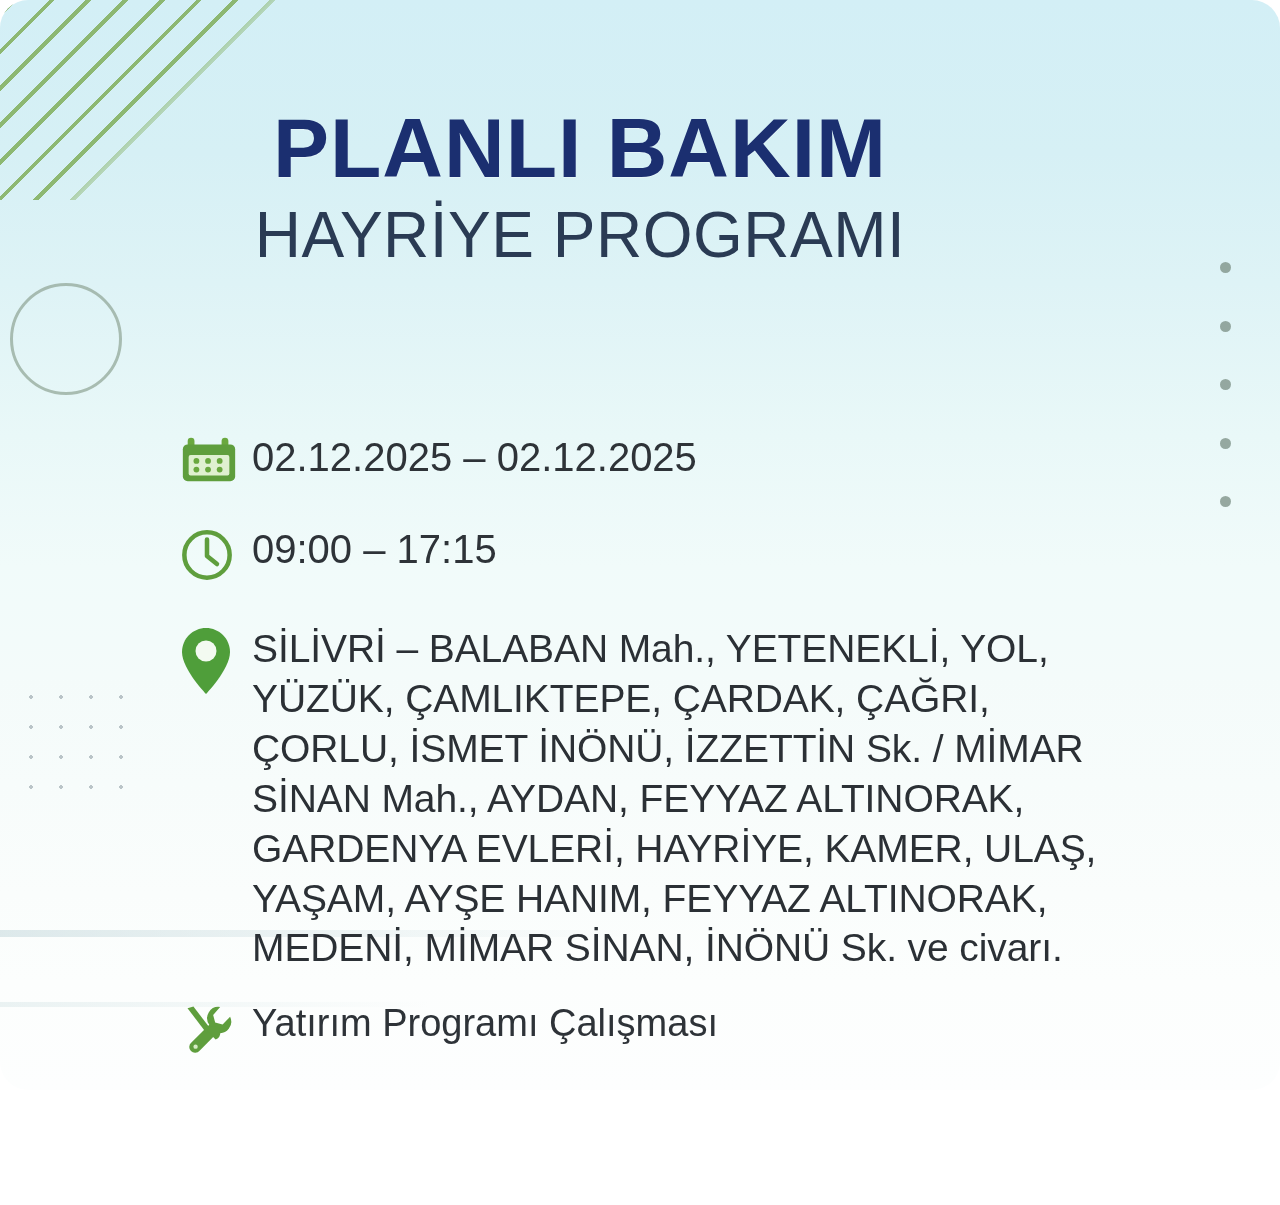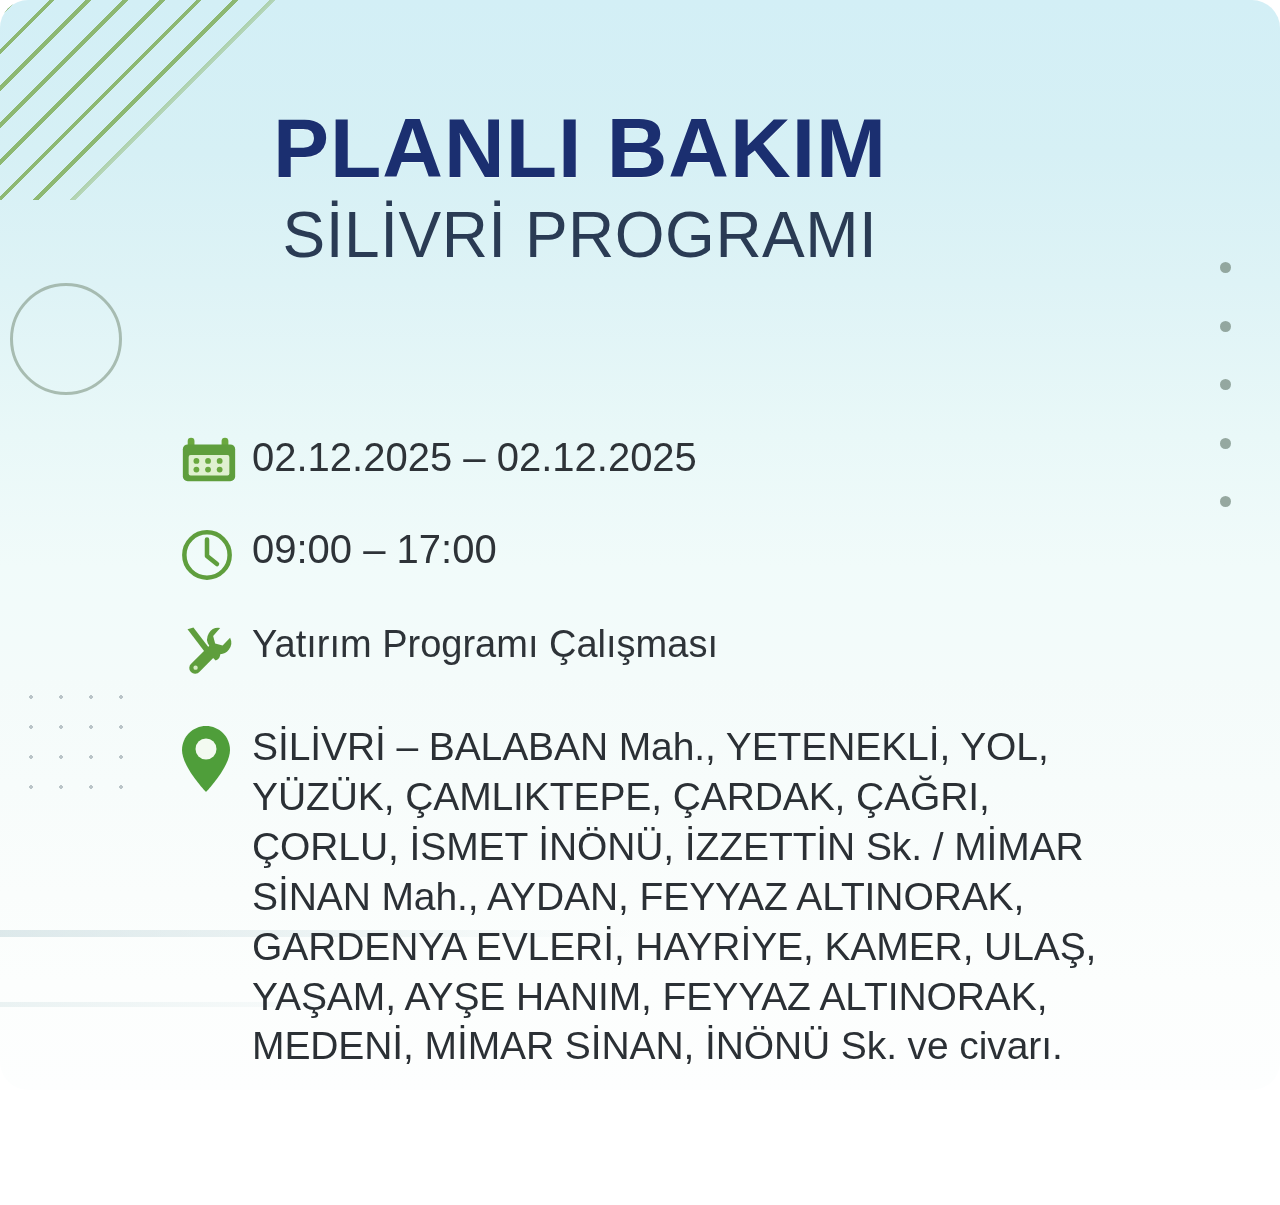--- a/index.html
+++ b/index.html
@@ -208,21 +208,21 @@
   <div class="deco" id="dot-column">
     <span class="dot"></span>
     <span class="dot"></span>
     <span class="dot"></span>
     <span class="dot"></span>
     <span class="dot"></span>
   </div>
 
   <div id="heading">
     <h1 id="title-main">PLANLI BAKIM</h1>
-    <h2 id="title-sub">SİLİVRİ PROGRAMI</h2>
+    <h2 id="title-sub">HAYRİYE PROGRAMI</h2>
   </div>
 
   <div id="info">
 
     <div class="info-row" id="row-date">
       <div class="info-icon">
         <svg width="62" height="62" viewBox="0 0 64 64" aria-hidden="true">
           <rect x="10" y="12" width="7" height="16" rx="3.5" fill="#6aa83f"></rect>
           <rect x="45" y="12" width="7" height="16" rx="3.5" fill="#6aa83f"></rect>
           <rect x="5" y="19" width="54" height="38" rx="5" fill="#5f9e3d"></rect>
@@ -240,21 +240,37 @@
       <div class="info-text">02.12.2025 – 02.12.2025</div>
     </div>
 
     <div class="info-row" id="row-time">
       <div class="info-icon">
         <svg width="58" height="58" viewBox="0 0 64 64" aria-hidden="true">
           <circle cx="32" cy="32" r="25" fill="none" stroke="#5f9e3d" stroke-width="5"></circle>
           <path d="M32 15 L32 33 L43 42" fill="none" stroke="#5f9e3d" stroke-width="5" stroke-linecap="round" stroke-linejoin="round"></path>
         </svg>
       </div>
-      <div class="info-text">09:00 – 17:00</div>
+      <div class="info-text">09:00 – 17:15</div>
+    </div>
+
+    <div class="info-row" id="row-location">
+      <div class="info-icon">
+        <svg width="56" height="70" viewBox="0 0 56 70" aria-hidden="true">
+          <path d="M28 2 C14.8 2 4 12.8 4 26 C4 43 28 68 28 68 C28 68 52 43 52 26 C52 12.8 41.2 2 28 2 Z" fill="#4f9e3a"></path>
+          <circle cx="28" cy="25" r="10.5" fill="#f3faf1"></circle>
+        </svg>
+      </div>
+      <div class="info-text" id="address-text">SİLİVRİ – BALABAN Mah., YETENEKLİ, YOL,
+YÜZÜK, ÇAMLIKTEPE, ÇARDAK, ÇAĞRI,
+ÇORLU, İSMET İNÖNÜ, İZZETTİN Sk. / MİMAR
+SİNAN Mah., AYDAN, FEYYAZ ALTINORAK,
+GARDENYA EVLERİ, HAYRİYE, KAMER, ULAŞ,
+YAŞAM, AYŞE HANIM, FEYYAZ ALTINORAK,
+MEDENİ, MİMAR SİNAN, İNÖNÜ Sk. ve civarı.</div>
     </div>
 
     <div class="info-row" id="row-work">
       <div class="info-icon">
         <svg width="58" height="58" viewBox="0 0 64 64" aria-hidden="true">
 
           <g fill="#5f9e3d">
             <path d="M46.5 6.5 a12.5 12.5 0 0 0 -12.0 19.6 L14.8 45.8
                      a6.4 6.4 0 1 0 9.0 9.0 L43.5 35.1
                      A12.5 12.5 0 0 0 57.5 17.5 L49.2 25.8
@@ -264,30 +280,14 @@
 
           <g fill="#5f9e3d">
             <path d="M10.5 8.0 L17.0 6.0 L36.0 31.0 L31.5 35.5 Z" transform="translate(0,0)"></path>
             <path d="M33.0 34.0 L41.5 42.5 a7.5 7.5 0 1 0 -9.5 -9.5 Z"></path>
           </g>
         </svg>
       </div>
       <div class="info-text">Yatırım Programı Çalışması</div>
     </div>
 
-    <div class="info-row" id="row-location">
-      <div class="info-icon">
-        <svg width="56" height="70" viewBox="0 0 56 70" aria-hidden="true">
-          <path d="M28 2 C14.8 2 4 12.8 4 26 C4 43 28 68 28 68 C28 68 52 43 52 26 C52 12.8 41.2 2 28 2 Z" fill="#4f9e3a"></path>
-          <circle cx="28" cy="25" r="10.5" fill="#f3faf1"></circle>
-        </svg>
-      </div>
-      <div class="info-text" id="address-text">SİLİVRİ – BALABAN Mah., YETENEKLİ, YOL,
-YÜZÜK, ÇAMLIKTEPE, ÇARDAK, ÇAĞRI,
-ÇORLU, İSMET İNÖNÜ, İZZETTİN Sk. / MİMAR
-SİNAN Mah., AYDAN, FEYYAZ ALTINORAK,
-GARDENYA EVLERİ, HAYRİYE, KAMER, ULAŞ,
-YAŞAM, AYŞE HANIM, FEYYAZ ALTINORAK,
-MEDENİ, MİMAR SİNAN, İNÖNÜ Sk. ve civarı.</div>
-    </div>
-
   </div>
 </div>
 
 </body></html>

